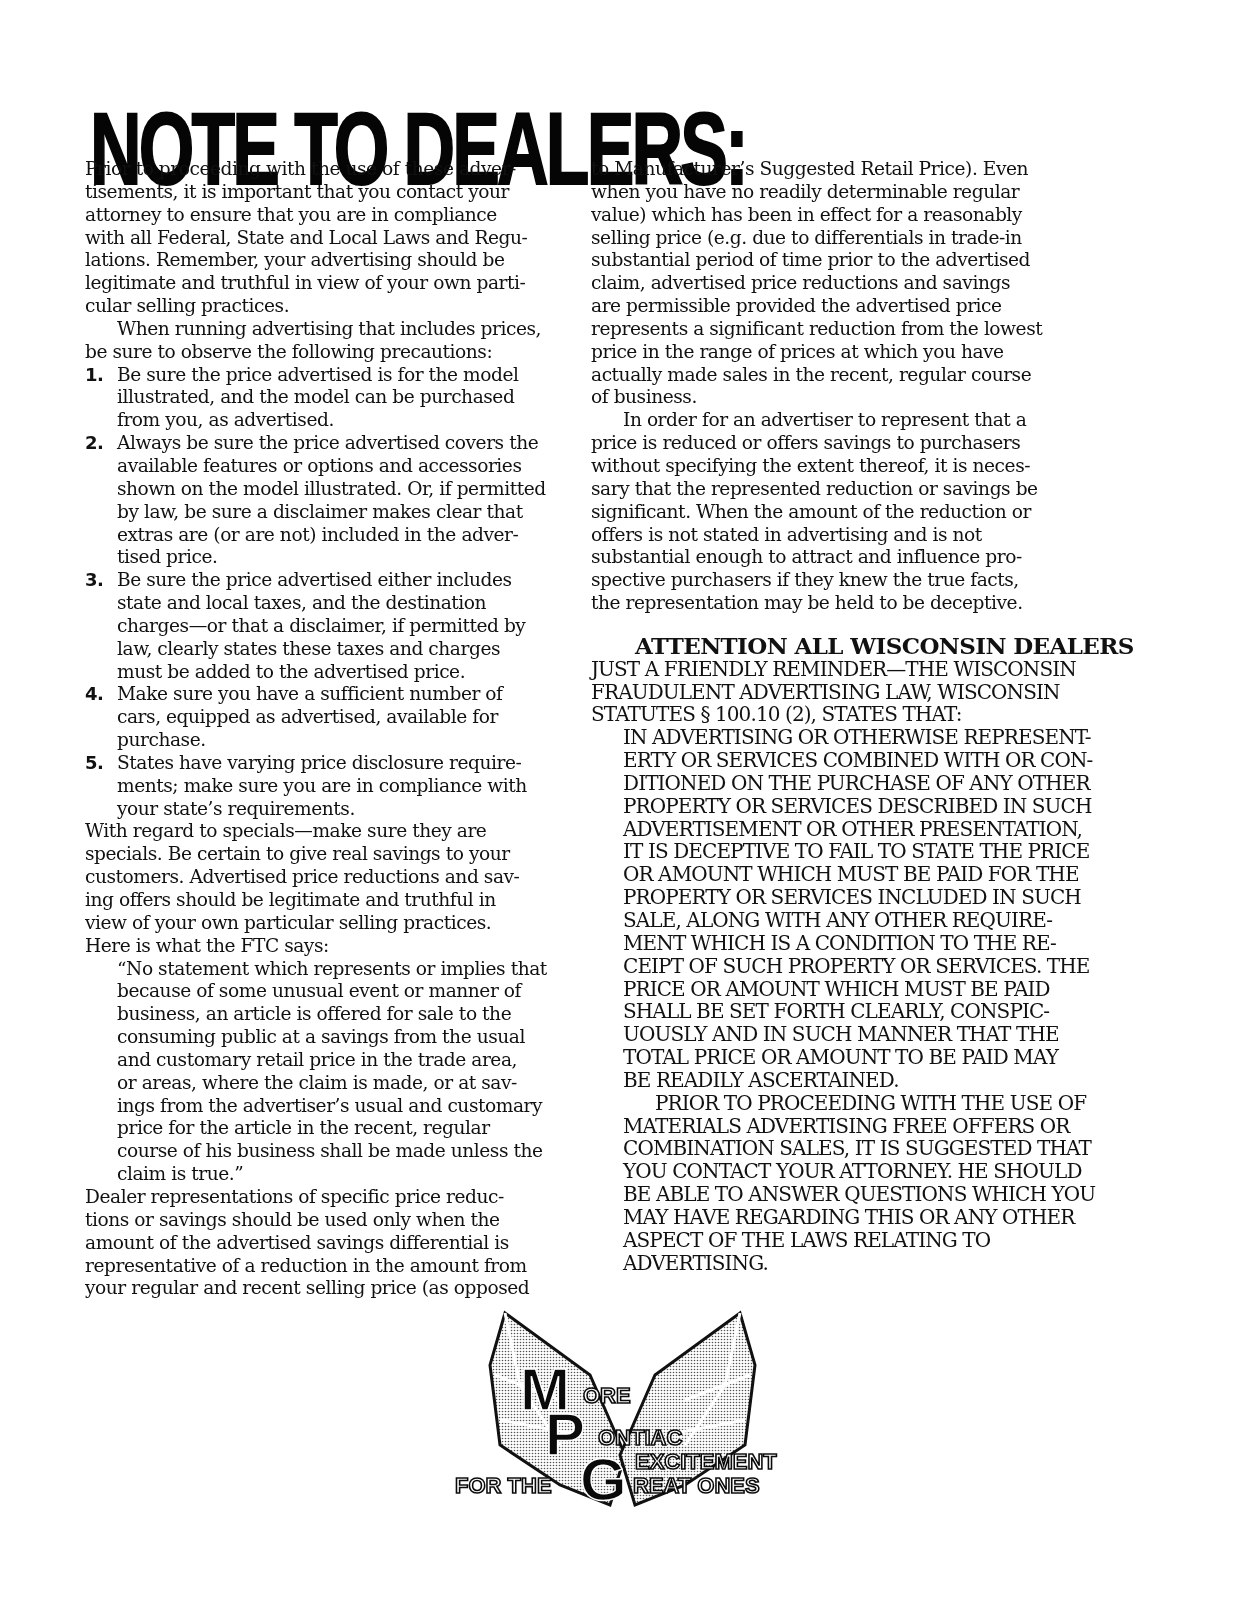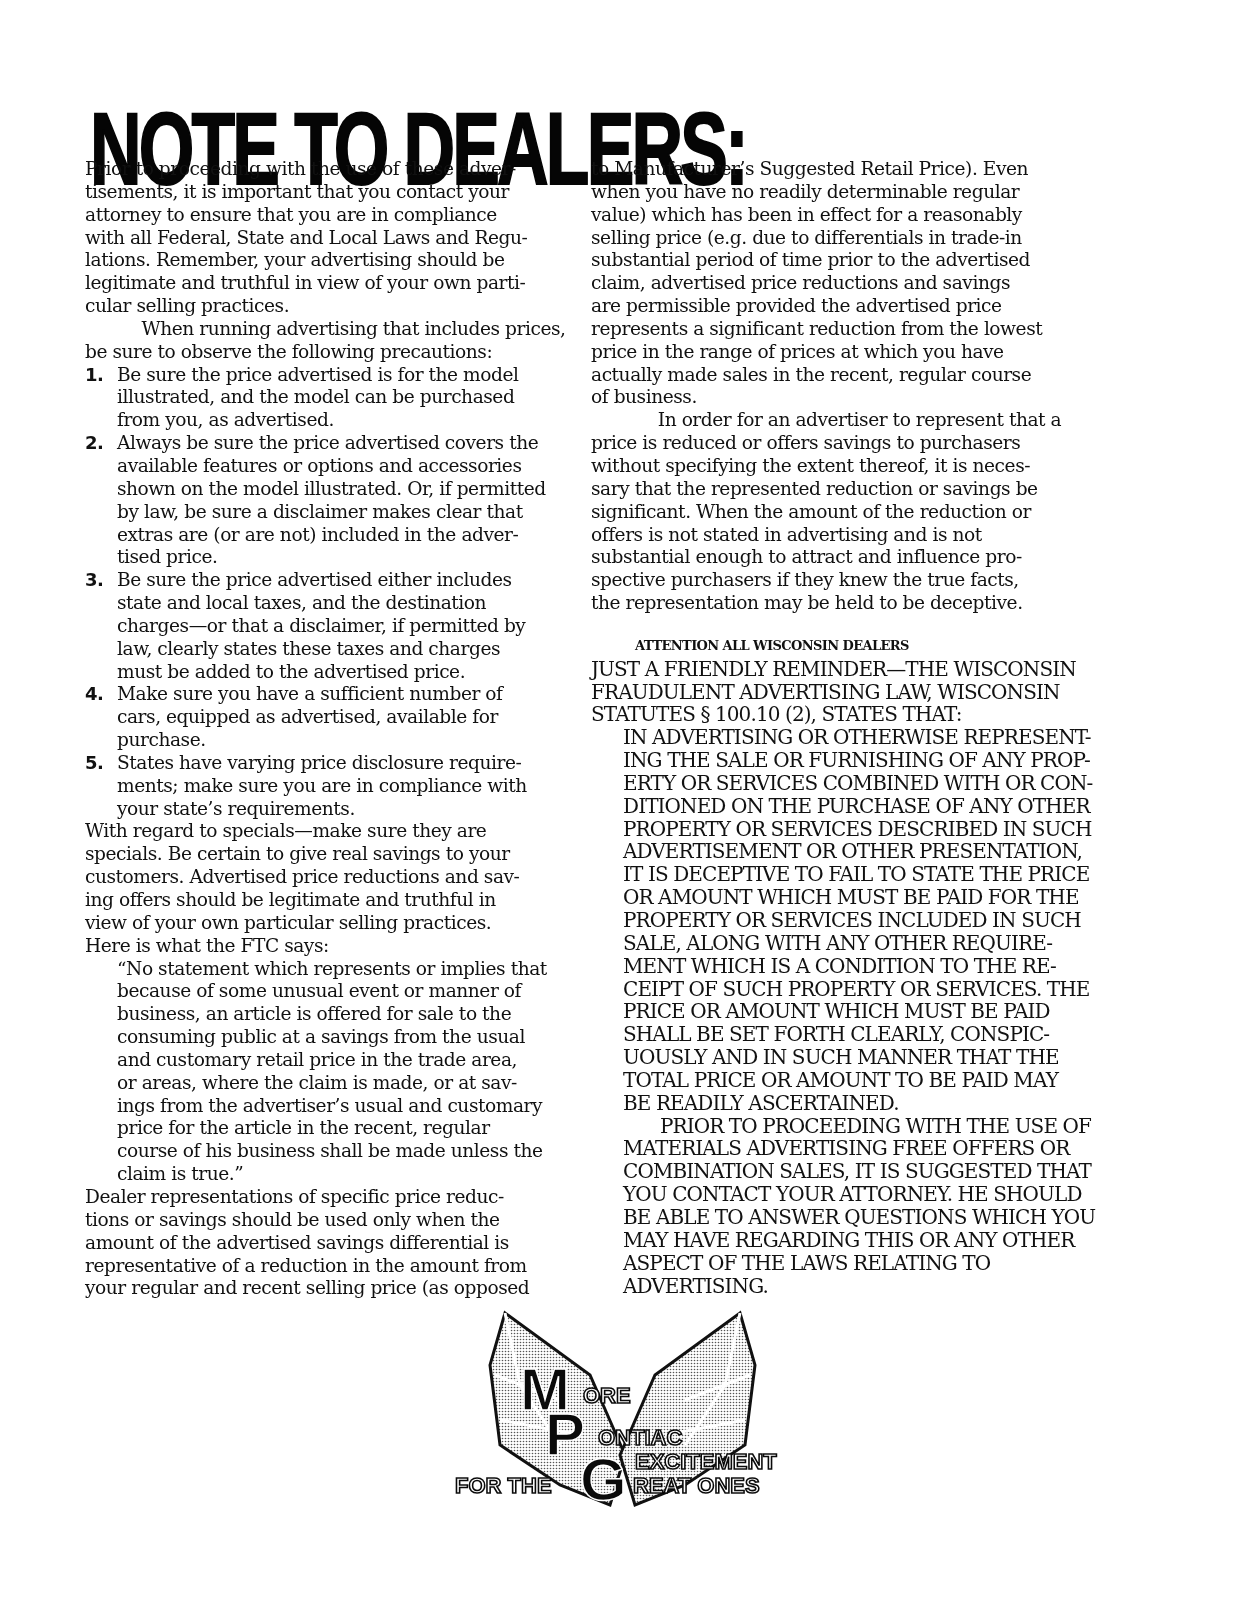--- a/index.html
+++ b/index.html
@@ -19,26 +19,26 @@
     white-space: nowrap;
   }
   .col {
     position: absolute; top: 158px;
     font-size: 18.6px; line-height: 22.85px;
     letter-spacing: -0.45px;
   }
   .col-left { left: 85px; width: 505px; }
   .col-right { left: 591px; width: 505px; }
   .ln { display: block; white-space: nowrap; }
-  .ind { padding-left: 32px; text-align: center; }
+  .ind { padding-left: 32px; }
   .hang { padding-left: 32px; position: relative; }
   .num { position: absolute; left: 0; font-weight: bold; font-family: "DejaVu Sans", sans-serif; font-size: 18px; }
   .quote { padding-left: 32px; }
   .caps { font-size: 20px; letter-spacing: -0.9px; }
-  .heading { font-weight: bold; padding-left: 44px; font-size: 13px; letter-spacing: -0.6px; margin-top: 20px; }
+  .heading { font-weight: bold; padding-left: 44px; font-size: 23px; letter-spacing: -0.6px; margin-top: 20px; }
   .statute { padding-left: 32px; }
   .logo {
     position: absolute; left: 450px; top: 1305px; width: 340px; height: 210px;
   }
   .logo svg { width: 100%; height: 100%; }
 </style>
 </head>
 <body>
 
 <h1 class="title">NOTE TO DEALERS:</h1>
@@ -151,21 +151,20 @@
 
   <div class="ln heading">ATTENTION ALL WISCONSIN DEALERS</div>
 
   <div class="caps">
     <span class="ln">JUST A FRIENDLY REMINDER—THE WISCONSIN</span>
     <span class="ln">FRAUDULENT ADVERTISING LAW, WISCONSIN</span>
     <span class="ln">STATUTES § 100.10 (2), STATES THAT:</span>
   </div>
   <div class="caps statute">
     <span class="ln">IN ADVERTISING OR OTHERWISE REPRESENT-</span>
-    <span class="ln">ING THE SALE OR FURNISHING OF ANY PROP-</span>
     <span class="ln">ERTY OR SERVICES COMBINED WITH OR CON-</span>
     <span class="ln">DITIONED ON THE PURCHASE OF ANY OTHER</span>
     <span class="ln">PROPERTY OR SERVICES DESCRIBED IN SUCH</span>
     <span class="ln">ADVERTISEMENT OR OTHER PRESENTATION,</span>
     <span class="ln">IT IS DECEPTIVE TO FAIL TO STATE THE PRICE</span>
     <span class="ln">OR AMOUNT WHICH MUST BE PAID FOR THE</span>
     <span class="ln">PROPERTY OR SERVICES INCLUDED IN SUCH</span>
     <span class="ln">SALE, ALONG WITH ANY OTHER REQUIRE-</span>
     <span class="ln">MENT WHICH IS A CONDITION TO THE RE-</span>
     <span class="ln">CEIPT OF SUCH PROPERTY OR SERVICES. THE</span>

